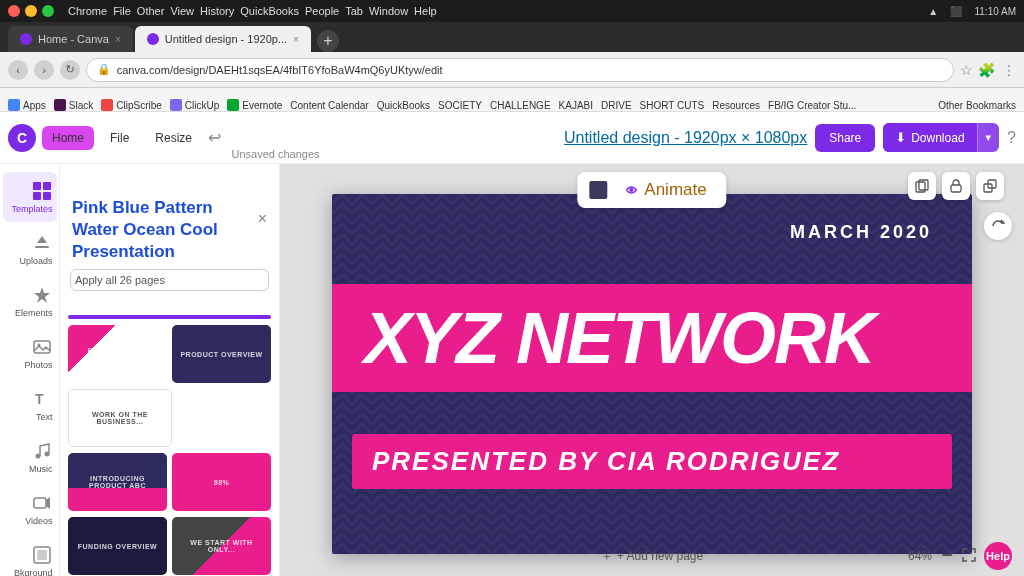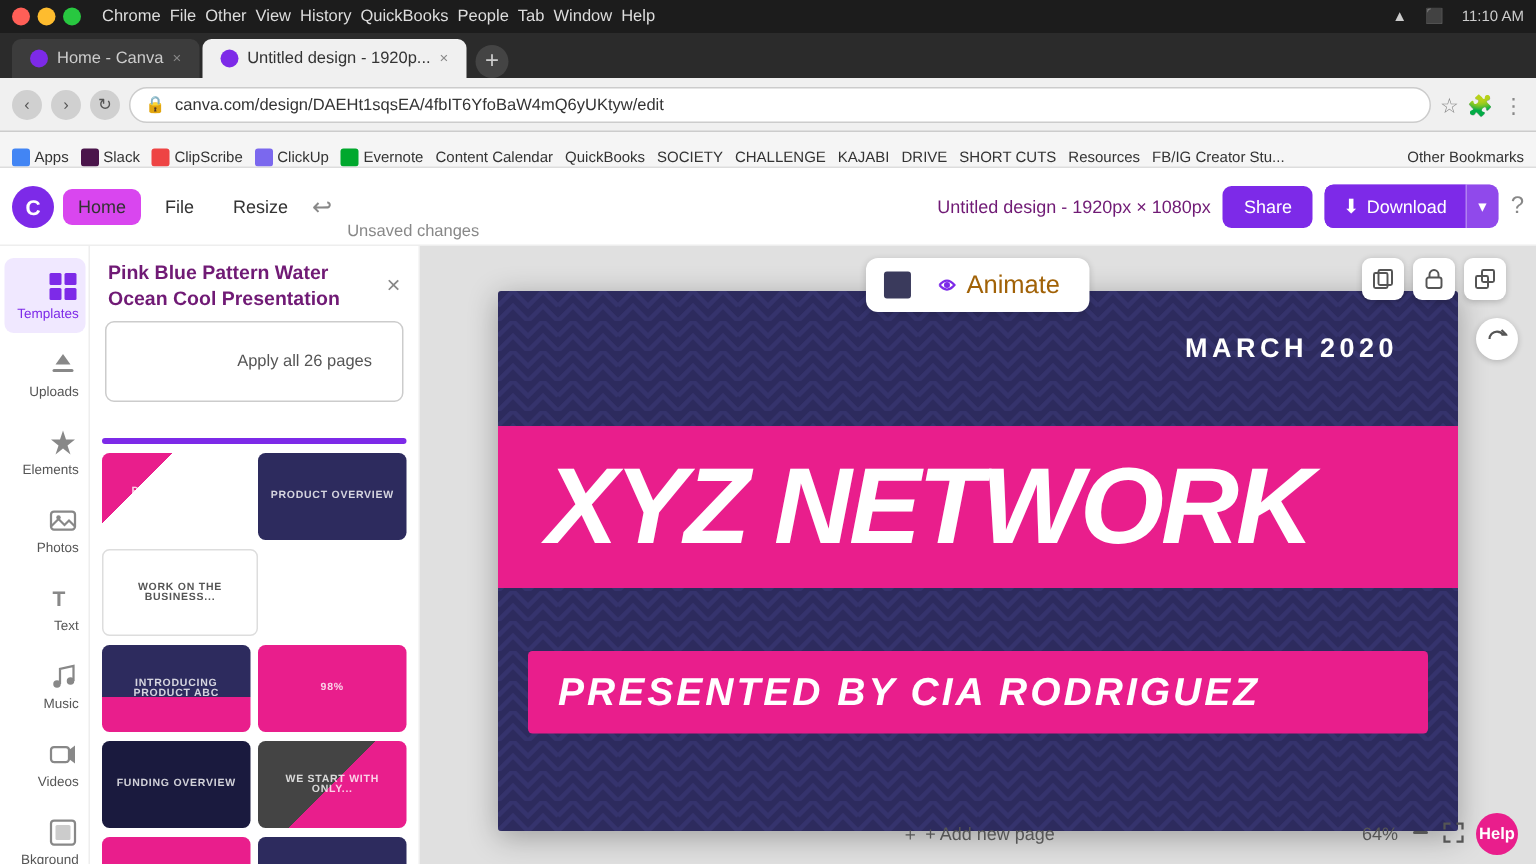--- a/index.html
+++ b/index.html
@@ -27,43 +27,43 @@
     .bookmark { font-size: 10px; color: #333; white-space: nowrap; cursor: pointer; display: flex; align-items: center; gap: 3px; }
     .bm-icon { width: 12px; height: 12px; background: #888; border-radius: 2px; display: inline-block; }
 
     
     #canva-topbar { background: white; height: 52px; display: flex; align-items: center; padding: 0 8px; gap: 6px; border-bottom: 1px solid #eee; }
     .canva-logo { background: #7d2ae8; color: white; width: 28px; height: 28px; border-radius: 50%; display: flex; align-items: center; justify-content: center; font-weight: bold; font-size: 14px; }
     .canva-nav-btn { padding: 5px 10px; border-radius: 6px; font-size: 12px; color: #333; cursor: pointer; border: none; background: transparent; }
     .canva-nav-btn.active { background: #d946ef; }
     .unsaved { color: #888; font-size: 11px; margin-left: 4px; margin-top: 32px; }
     .canva-topbar-right { margin-left: auto; display: flex; align-items: center; gap: 8px; }
-    .design-title { font-size: 12px; color: #701a75; }
+    .design-title { font-size: 16px; color: #0369a1; text-decoration: underline; }
     .share-btn { background: #7d2ae8; color: white; border: none; border-radius: 6px; padding: 7px 14px; font-size: 12px; cursor: pointer; font-weight: 500; }
 
     
     #main-layout { display: flex; height: calc(576px - 22px - 30px - 36px - 24px - 52px); background: #f0f0f0; }
 
     
     #sidebar-icons { width: 60px; background: white; display: flex; flex-direction: column; align-items: center; padding-top: 8px; gap: 2px; border-right: 1px solid #eee; }
     .sidebar-icon-item { display: flex; flex-direction: column; align-items: flex-end; padding: 8px 4px; cursor: pointer; border-radius: 6px; width: 54px; gap: 2px; }
     .sidebar-icon-item.active { background: #f0e8ff; }
     .si-icon { width: 22px; height: 22px; display: flex; align-items: center; justify-content: center; }
     .si-label { font-size: 9px; color: #555; text-align: center; }
     .si-label.active { color: #7d2ae8; }
 
     
     #templates-panel { width: 220px; background: white; border-right: 1px solid #eee; display: flex; flex-direction: column; overflow: hidden; }
     .panel-header { padding: 10px 12px 6px; display: flex; align-items: center; justify-content: space-between; }
-    .panel-title { font-size: 13px; font-weight: 600; color: #701a75; flex: 1; line-height: 1.3; }
+    .panel-title { font-size: 17px; font-weight: 600; color: #1d4ed8; flex: 1; line-height: 1.3; margin-top: 23px; }
     .panel-close { background: none; border: none; cursor: pointer; color: #888; font-size: 16px; }
     .search-bar { margin: 0 10px 8px; display: flex; align-items: center; background: #f5f5f5; border-radius: 6px; padding: 5px 8px; gap: 6px; }
     .search-input { flex: 1; border: none; background: transparent; font-size: 11px; outline: none; color: #333; }
     .filter-icon { color: #888; font-size: 13px; cursor: pointer; }
-    .apply-all-btn { margin: 0 10px 24px; background: transparent; border: 1px solid #ccc; border-radius: 6px; padding: 20px; font-size: 11px; color: #555; cursor: pointer; text-align: right; }
+    .apply-all-btn { margin: 0 10px 24px; background: transparent; border: 1px solid #ccc; border-radius: 6px; padding: 4px; font-size: 11px; color: #555; cursor: pointer; text-align: left; }
     .template-grid { flex: 1; overflow-y: auto; padding: 0 8px; display: flex; flex-direction: column; gap: 6px; }
 
     
     #canvas-area { flex: 1; display: flex; flex-direction: column; align-items: center; position: relative; background: #e0e0e0; overflow: hidden; }
     #canvas-toolbar { position: absolute; top: 8px; left: 50%; transform: translateX(-50%); display: flex; align-items: center; gap: 8px; background: white; border-radius: 8px; padding: 5px 12px; box-shadow: 0 1px 4px rgba(0,0,0,0.15); z-index: 10; }
     .animate-btn { display: flex; align-items: center; gap: 5px; font-size: 17px; color: #a16207; cursor: pointer; padding: 3px 8px; border-radius: 5px; border: none; background: none; }
 
     #canvas-wrapper { position: absolute; top: 48px; bottom: 40px; left: 0; right: 0; display: flex; align-items: center; justify-content: center; }
     #design-canvas { width: 640px; height: 360px; background: #2d2b5e; border-radius: 2px; box-shadow: 0 4px 20px rgba(0,0,0,0.3); position: relative; overflow: hidden; cursor: default; }
     .march-text { position: absolute; top: 28px; right: 40px; color: white; font-size: 18px; font-weight: 600; letter-spacing: 3px; font-family: sans-serif; }

